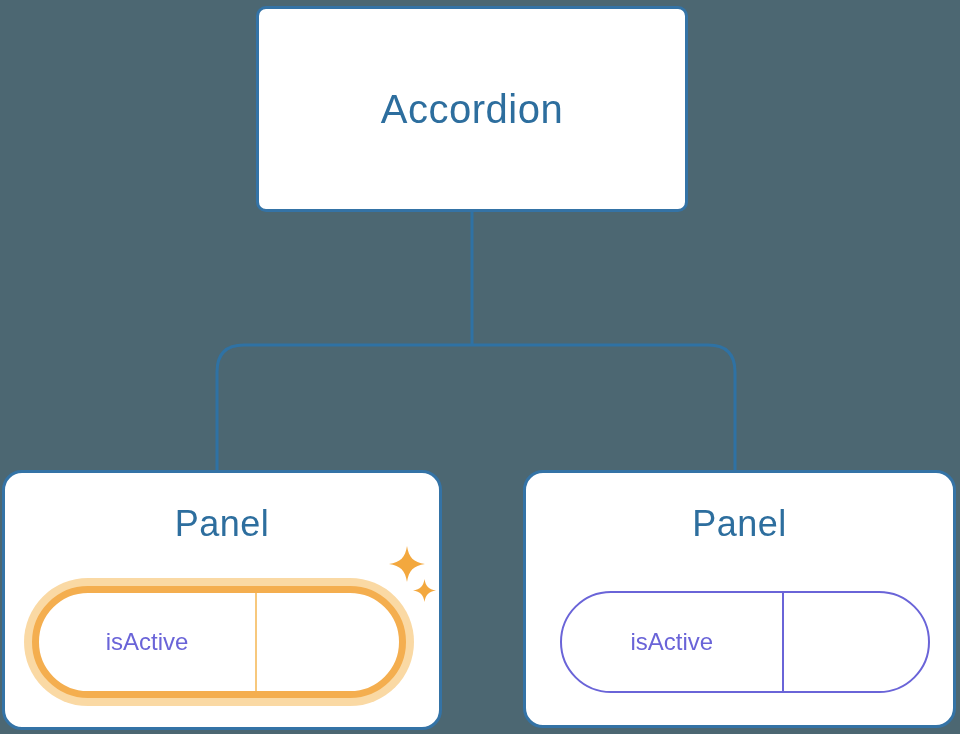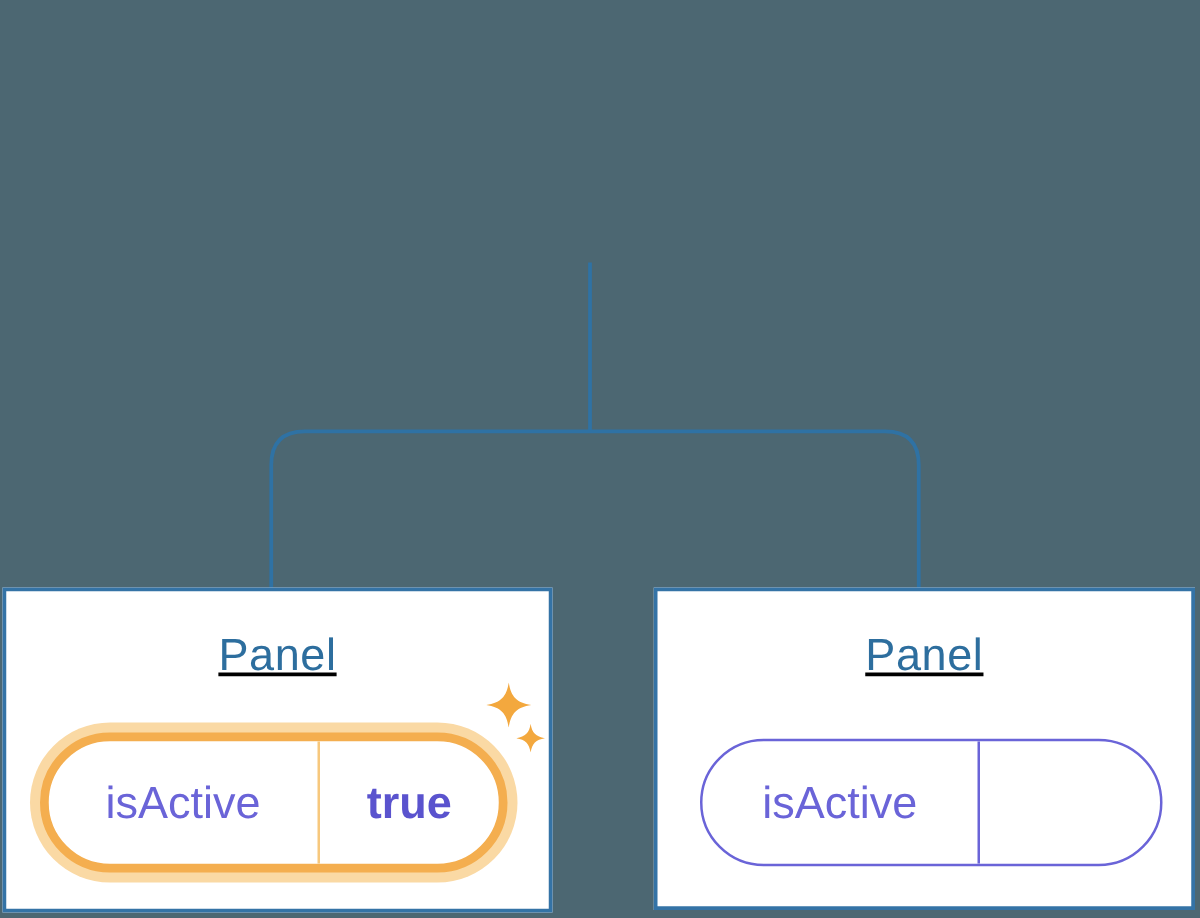--- a/index.html
+++ b/index.html
@@ -39,22 +39,21 @@
     align-items: center;
     justify-content: center;
   }
   .root-label {
     font-size: 40px;
     font-weight: 500;
     color: #2D6E9E;
     letter-spacing: 0.5px;
   }
   .panel {
-    border-radius: 0;
-    text-decoration: underline;
+    border-radius: 20px;
   }
   .panel-left {
     left: 2px;
     top: 470px;
     width: 440px;
     height: 260px;
   }
   .panel-right {
     left: 523px;
     top: 470px;
@@ -90,21 +89,21 @@
     left: 34px;
     top: 118px;
     width: 370px;
     height: 102px;
     border: 2.5px solid #6A64D8;
   }
   .pill-cell {
     display: flex;
     align-items: center;
     justify-content: center;
-    font-size: 36px;
+    font-size: 24px;
     color: #6A64D8;
   }
   .pill-cell-key { width: 60%; }
   .pill-cell-val { width: 40%; }
   .pill-highlight .pill-cell-key { border-right: 2px solid #F7C87D; }
   .pill-normal .pill-cell-key { border-right: 2.5px solid #6A64D8; }
   .pill-highlight .pill-cell-val { font-weight: bold; color: #5A53CE; }
   .sparkle {
     position: absolute;
   }
@@ -114,26 +113,28 @@
 </head>
 <body>
 
 <div class="stage">
 
   <svg class="connectors" width="960" height="734" viewBox="0 0 960 734">
     <path d="M472,210 L472,345" stroke="#2F72A4" stroke-width="3" fill="none"></path>
     <path d="M217,471 L217,372 Q217,345 244,345 L708,345 Q735,345 735,372 L735,471" stroke="#2F72A4" stroke-width="3" fill="none"></path>
   </svg>
 
+  <div class="node root-node">
+    <span class="root-label">Accordion</span>
+  </div>
 
   <div class="node panel panel-left">
     <div class="panel-title">Panel</div>
     <div class="pill pill-highlight">
       <div class="pill-cell pill-cell-key">isActive</div>
-      <div class="pill-cell pill-cell-val">true</div>
     </div>
     <svg class="sparkle sparkle-large" width="36" height="36" viewBox="0 0 100 100">
       <path d="M50,0 C55,32 68,45 100,50 C68,55 55,68 50,100 C45,68 32,55 0,50 C32,45 45,32 50,0 Z" fill="#F3A83E"></path>
     </svg>
     <svg class="sparkle sparkle-small" width="23" height="23" viewBox="0 0 100 100">
       <path d="M50,0 C55,32 68,45 100,50 C68,55 55,68 50,100 C45,68 32,55 0,50 C32,45 45,32 50,0 Z" fill="#F3A83E"></path>
     </svg>
   </div>
 
   <div class="node panel panel-right">

